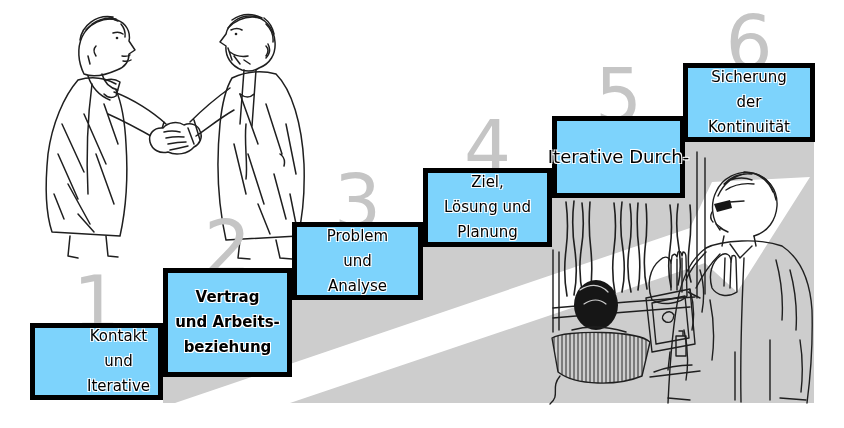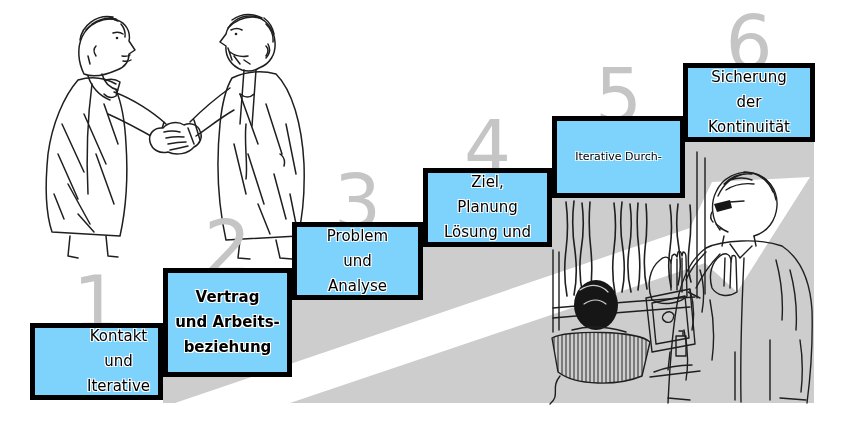--- a/index.html
+++ b/index.html
@@ -17,21 +17,21 @@
   .box{
     position:absolute;z-index:3;box-sizing:border-box;
     background:#7dd3fc;border:5px solid #000;
     display:flex;flex-direction:column;justify-content:center;align-items:center;
     text-align:center;
   }
   .ln{
     display:block;font-size:15px;line-height:25px;color:#000;white-space:nowrap;
     text-shadow:1px 1px 0 #fff,-1px -1px 0 #fff,1px -1px 0 #fff,-1px 1px 0 #fff;
   }
-  .b5 .ln{font-size:11px;line-height:24px;}
+  .b5 .ln{font-size:18px;line-height:24px;}
   .b1{left:30px;top:323px;width:133px;height:77px;padding-left:44px;}
   .b2{left:163px;top:268px;width:129px;height:109px;font-weight:bold;}
   .b3{left:292px;top:222px;width:131px;height:78px;align-items:center;}
   .b4{left:423px;top:168px;width:129px;height:79px;}
   .b5{left:552px;top:116px;width:133px;height:82px;}
   .b6{left:683px;top:63px;width:132px;height:79px;}
   .n1{left:30px;top:265px;width:133px;}
   .n2{left:163px;top:210px;width:129px;}
   .n3{left:292px;top:164px;width:131px;}
   .n4{left:423px;top:110px;width:129px;}
@@ -171,22 +171,22 @@
     <span class="ln">und Arbeits-</span>
     <span class="ln">beziehung</span>
   </div>
   <div class="box b3">
     <span class="ln">Problem</span>
     <span class="ln">und</span>
     <span class="ln">Analyse</span>
   </div>
   <div class="box b4">
     <span class="ln">Ziel,</span>
+    <span class="ln">Lösung und</span>
     <span class="ln">Planung</span>
-    <span class="ln">Lösung und</span>
   </div>
   <div class="box b5">
     <span class="ln">Iterative Durch-</span>
   </div>
   <div class="box b6">
     <span class="ln">Sicherung</span>
     <span class="ln">der</span>
     <span class="ln">Kontinuität</span>
   </div>
 

